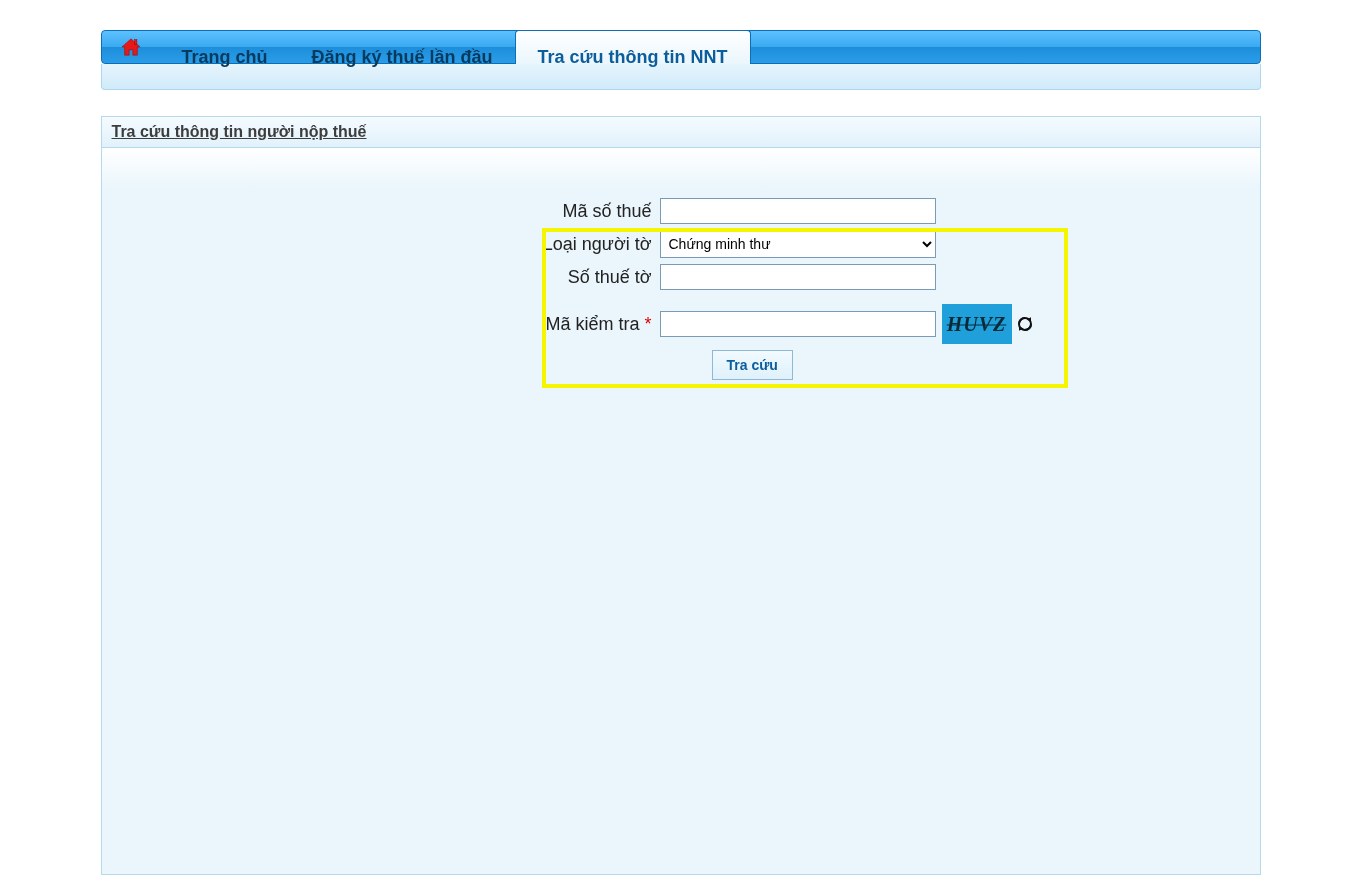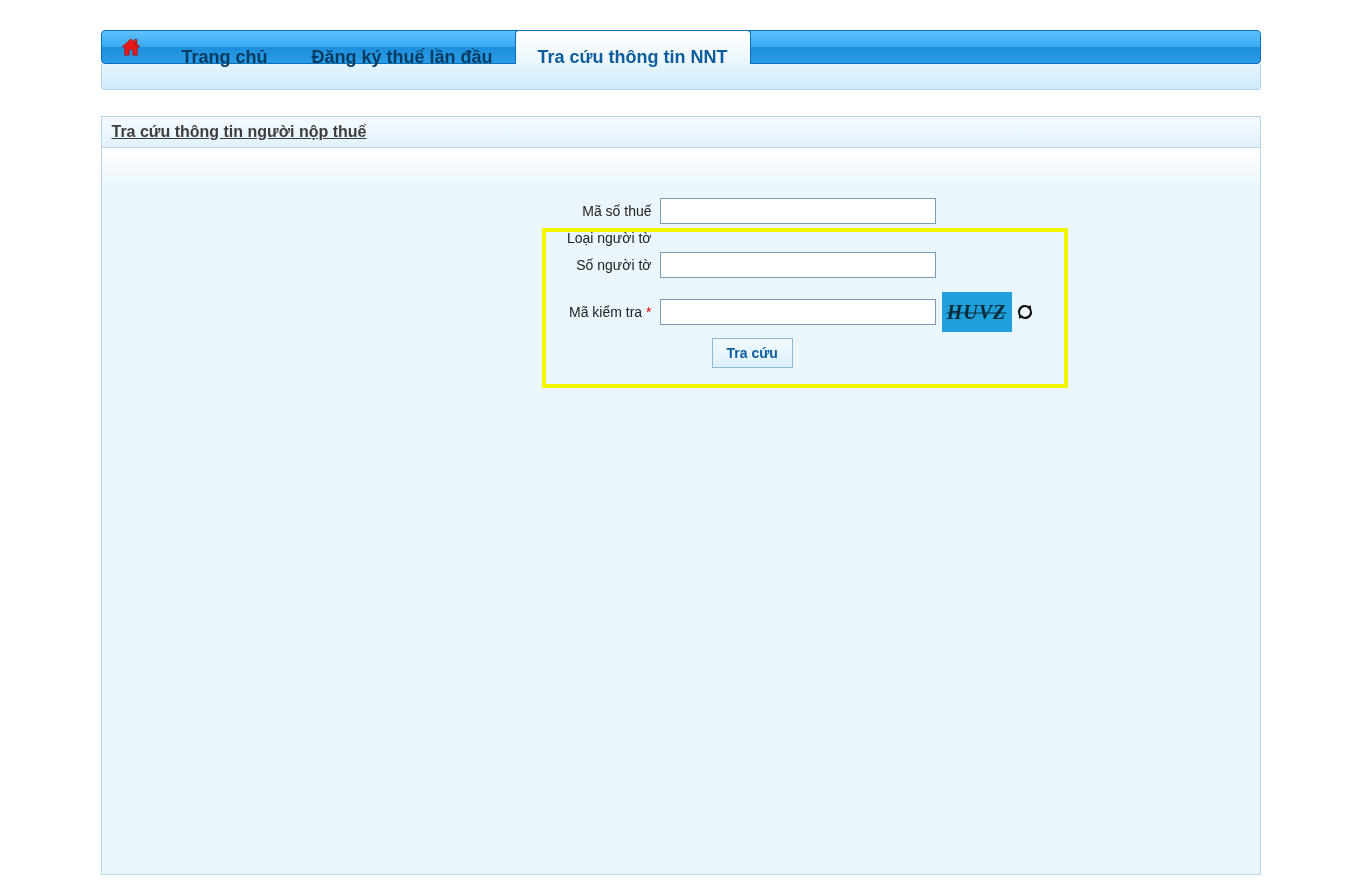--- a/index.html
+++ b/index.html
@@ -100,21 +100,21 @@
     .form-row {
       display: flex;
       align-items: center;
       margin-bottom: 6px;
     }
     .form-label {
       width: 118px;
       text-align: right;
       padding-right: 8px;
       color: #222;
-      font-size: 14px;
+      font-size: 18px;
     }
     .req { color: #d00; }
     .form-input, .form-select {
       width: 276px;
       height: 26px;
       border: 1px solid #7a9bb5;
       background: #fff;
       padding: 2px 4px;
       font-size: 14px;
     }
@@ -200,24 +200,27 @@
 
       <div class="form-wrap">
 
         <div class="form-row">
           <div class="form-label">Mã số thuế</div>
           <input type="text" class="form-input" value="" style="">
         </div>
 
         <div class="form-row">
           <div class="form-label">Loại người tờ</div>
+          <select class="form-select">
+            <option selected="">Chứng minh thư</option>
+          </select>
         </div>
 
         <div class="form-row">
-          <div class="form-label">Số người tờ</div>
+          <div class="form-label">Số thuế tờ</div>
           <input type="text" class="form-input" value="" style="">
         </div>
 
         <div class="form-row captcha-row">
           <div class="form-label">
             <span>Mã kiểm tra</span>
             <span class="req">*</span>
           </div>
           <input type="text" class="form-input" value="" style="">
           <span class="captcha-img">HUVZ</span>

